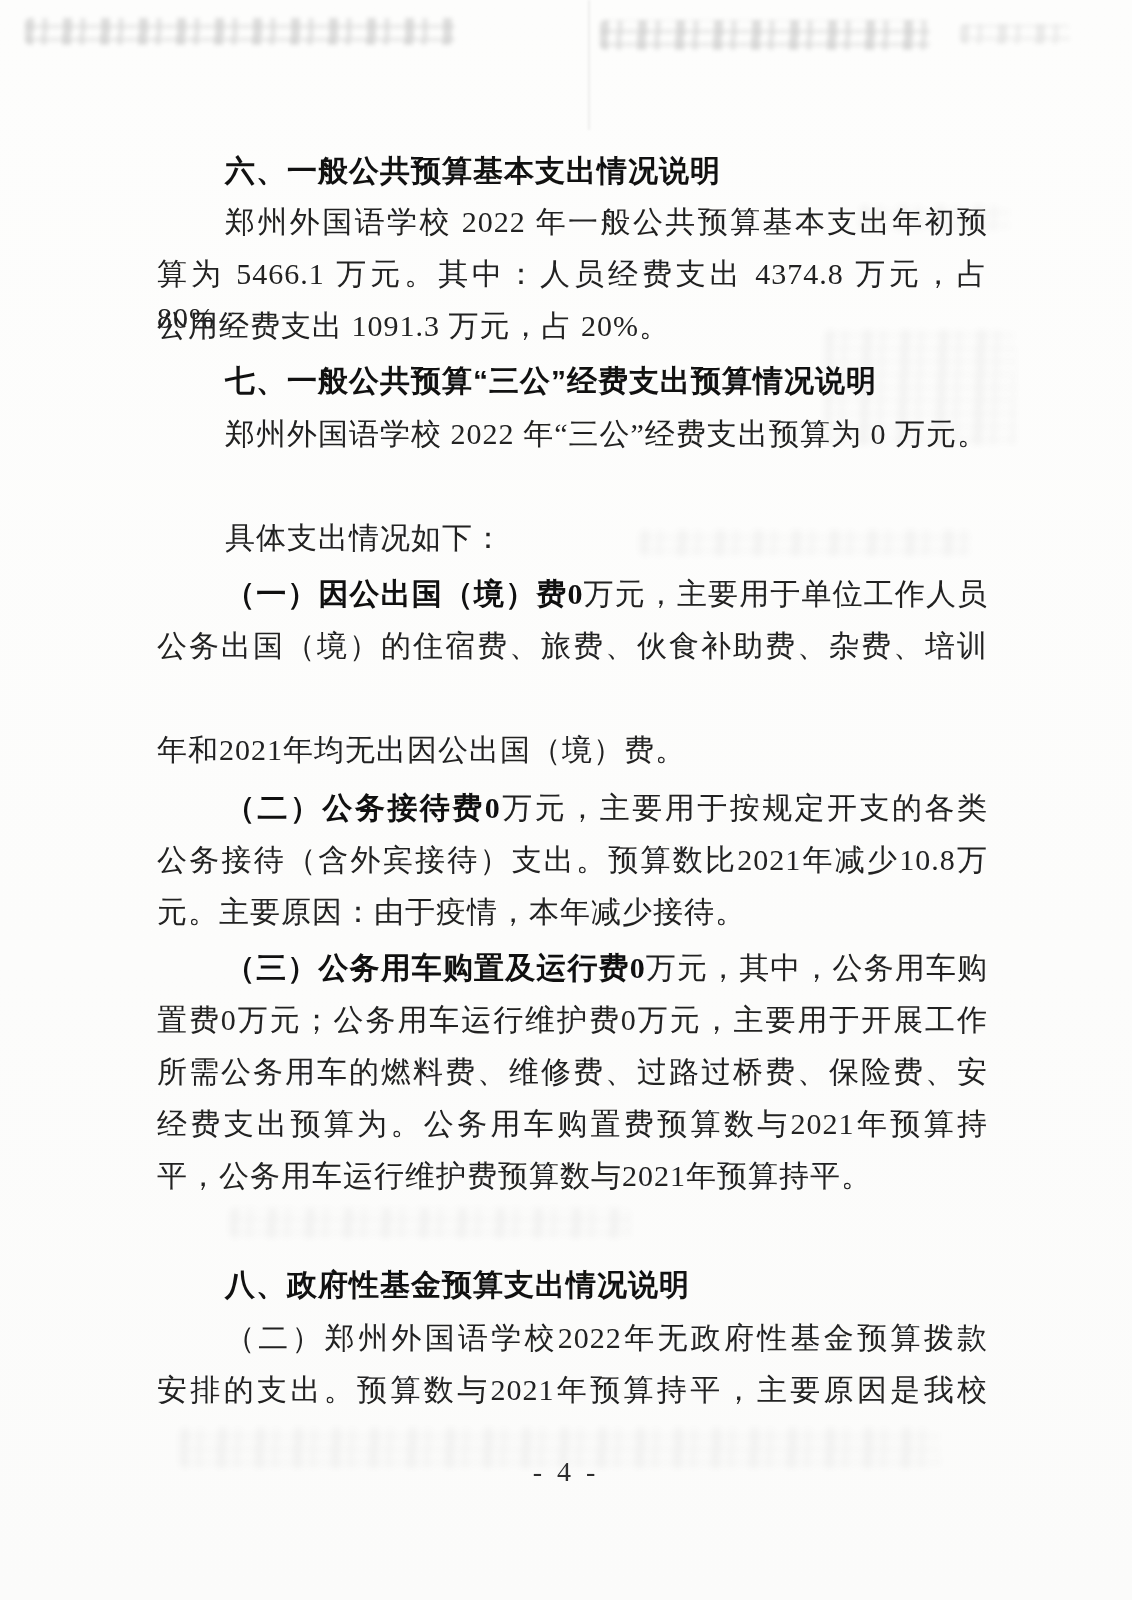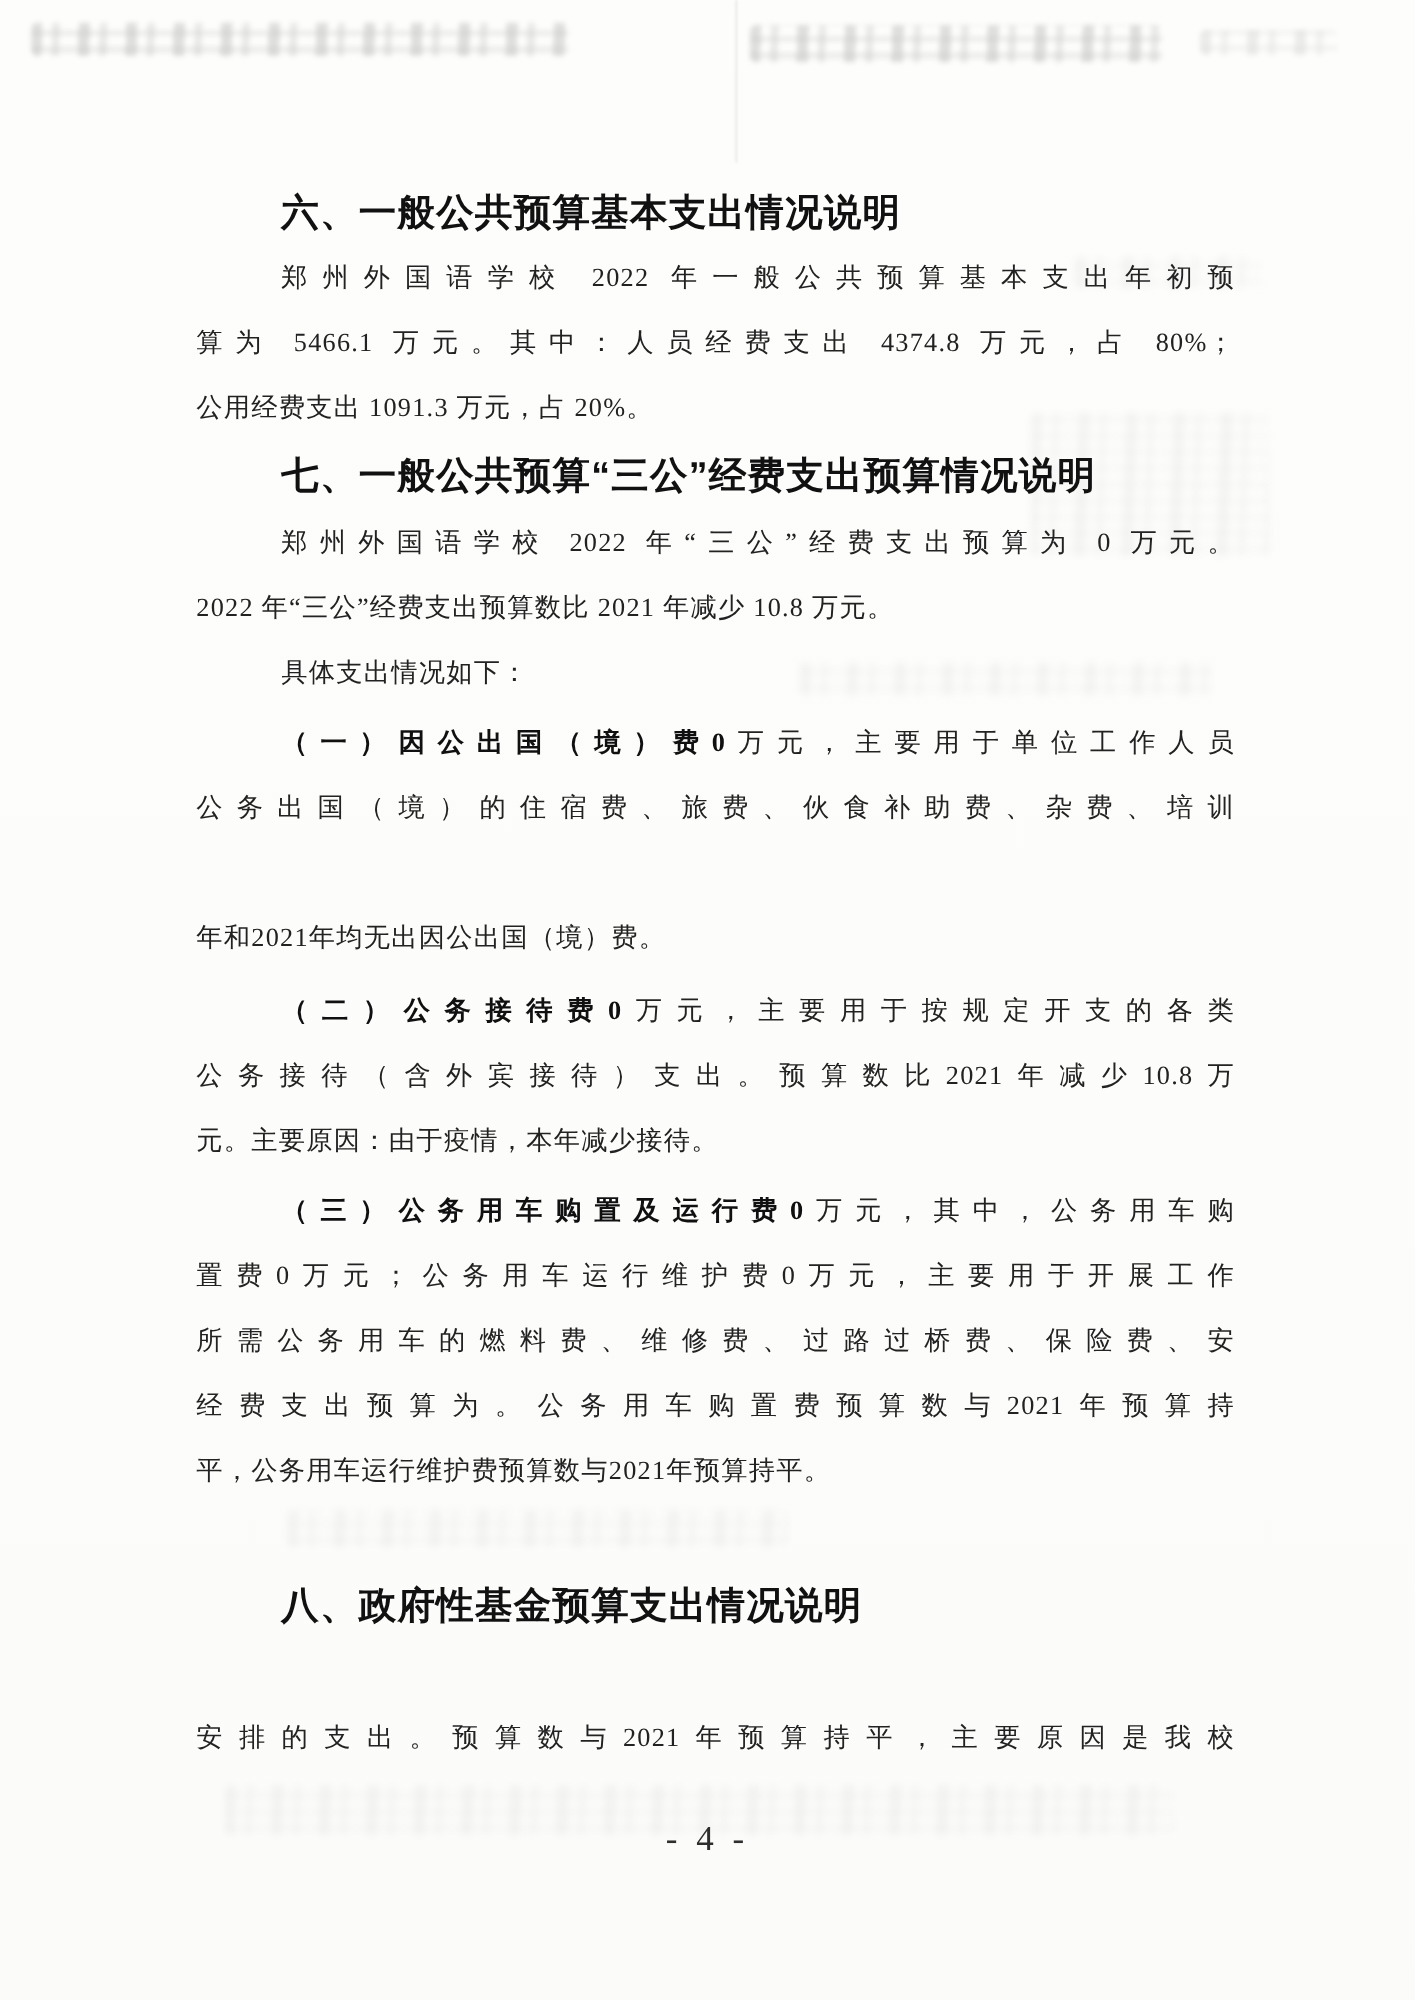--- a/index.html
+++ b/index.html
@@ -7,21 +7,21 @@
     position:relative;
     width:1132px;height:1600px;
     background:linear-gradient(180deg,#fdfdfc 0%,#fcfcfb 60%,#fbfbfa 100%);
     overflow:hidden;
     font-family:"Liberation Serif","DejaVu Serif",serif;
     color:#1e1e1e;
   }
   .line{
     position:absolute;
     left:157px;width:831px;
-    font-size:21px;
+    font-size:30px;
     line-height:44px;
     letter-spacing:1px;
     color:#222;
     text-align:justify;
   }
   .line.fill{ text-align-last:justify; }
   .line.end{ text-align-last:left; white-space:nowrap; }
   .line.indent{ text-indent:68px; }
   .heading{
     position:absolute;
@@ -77,21 +77,20 @@
   <div class="artifact a-ghost" style="left:230px;top:1208px;width:400px;height:30px;"></div>
   <div class="artifact a-ghost" style="left:180px;top:1428px;width:760px;height:40px;"></div>
 
   <div class="heading" style="top:150px;">六、一般公共预算基本支出情况说明</div>
   <div class="line fill indent" style="top:200px;">郑州外国语学校 2022 年一般公共预算基本支出年初预</div>
   <div class="line fill" style="top:252px;">算为 5466.1 万元。其中：人员经费支出 4374.8 万元，占 80%；</div>
   <div class="line end" style="top:304px;">公用经费支出 1091.3 万元，占 20%。</div>
 
   <div class="heading" style="top:360px;">七、一般公共预算“三公”经费支出预算情况说明</div>
   <div class="line fill indent" style="top:412px;">郑州外国语学校 2022 年“三公”经费支出预算为 0 万元。</div>
-  <div class="line end" style="top:464px;">2022 年“三公”经费支出预算数比 2021 年减少 10.8 万元。</div>
   <div class="line end indent" style="top:516px;">具体支出情况如下：</div>
 
   <div class="line fill indent" style="top:572px;">
     <span class="b">（一）因公出国（境）费0</span><span>万元，主要用于单位工作人员</span>
   </div>
   <div class="line fill" style="top:624px;">公务出国（境）的住宿费、旅费、伙食补助费、杂费、培训</div>
   <div class="line end" style="top:728px;">年和2021年均无出因公出国（境）费。</div>
 
   <div class="line fill indent" style="top:786px;">
     <span class="b">（二）公务接待费0</span><span>万元，主要用于按规定开支的各类</span>
@@ -101,17 +100,18 @@
 
   <div class="line fill indent" style="top:946px;">
     <span class="b">（三）公务用车购置及运行费0</span><span>万元，其中，公务用车购</span>
   </div>
   <div class="line fill" style="top:998px;">置费0万元；公务用车运行维护费0万元，主要用于开展工作</div>
   <div class="line fill" style="top:1050px;">所需公务用车的燃料费、维修费、过路过桥费、保险费、安</div>
   <div class="line fill" style="top:1102px;">经费支出预算为。公务用车购置费预算数与2021年预算持</div>
   <div class="line end" style="top:1154px;">平，公务用车运行维护费预算数与2021年预算持平。</div>
 
   <div class="heading" style="top:1264px;">八、政府性基金预算支出情况说明</div>
+  <div class="line fill indent" style="top:1316px;">（二）郑州外国语学校2022年无政府性基金预算拨款</div>
   <div class="line fill" style="top:1368px;">安排的支出。预算数与2021年预算持平，主要原因是我校</div>
 
   <div class="footer">- 4 -</div>
 
 </div>
 
 </body></html>

